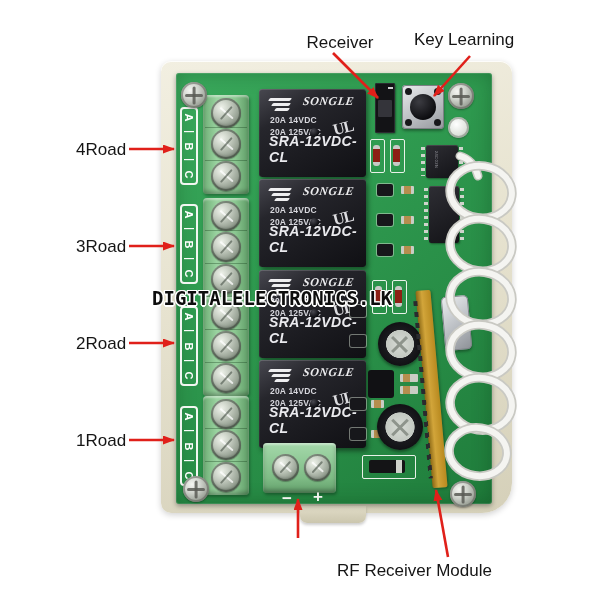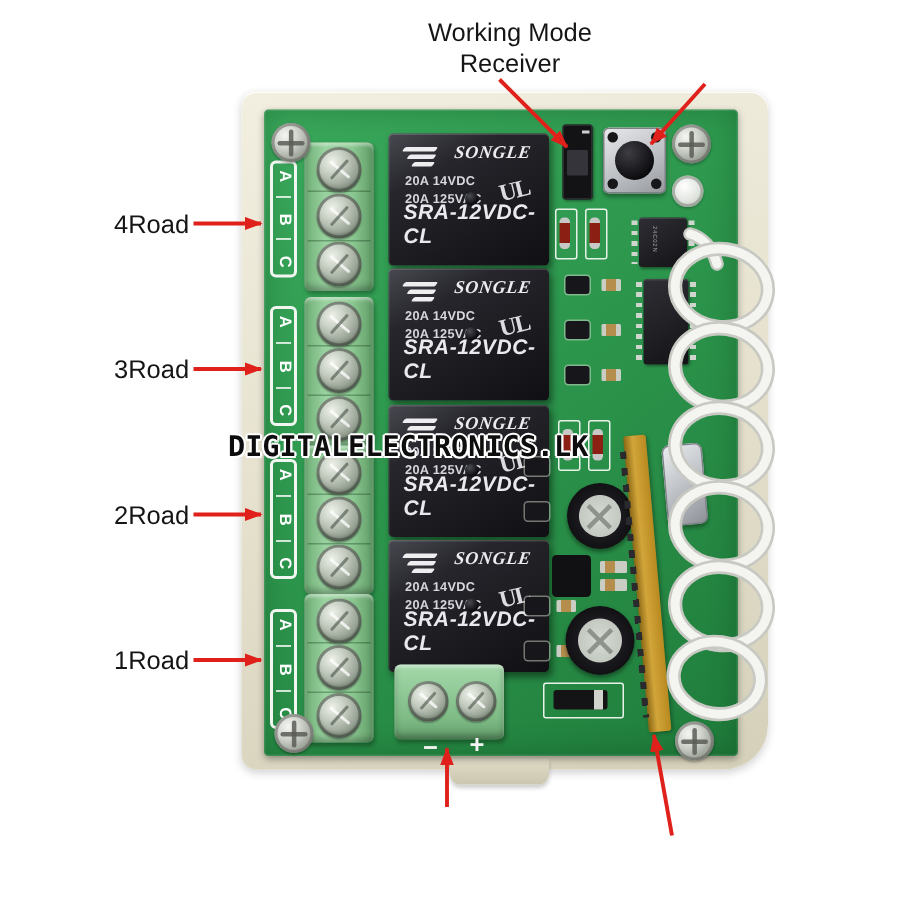--- a/index.html
+++ b/index.html
@@ -351,20 +351,22 @@
       <line x1="129" y1="149" x2="174" y2="149" marker-end="url(#ah)"></line>
       <line x1="129" y1="246" x2="174" y2="246" marker-end="url(#ah)"></line>
       <line x1="129" y1="343" x2="174" y2="343" marker-end="url(#ah)"></line>
       <line x1="129" y1="440" x2="174" y2="440" marker-end="url(#ah)"></line>
       <line x1="298" y1="538" x2="298" y2="499" marker-end="url(#ah)"></line>
       <line x1="448" y1="557" x2="436" y2="490" marker-end="url(#ah)"></line>
     </g>
   </svg>
 
   <div class="ann center" style="left:255px;top:12px;width:170px;">
-    <span>Working Mode</span><br>
+    <br>
     <span>Receiver</span>
   </div>
+  <div class="ann" style="left:414px;top:30px;">Key Learning</div>
   <div class="ann" style="left:76px;top:140px;">4Road</div>
   <div class="ann" style="left:76px;top:237px;">3Road</div>
   <div class="ann" style="left:76px;top:334px;">2Road</div>
   <div class="ann" style="left:76px;top:431px;">1Road</div>
+  <div class="ann" style="left:337px;top:561px;">RF Receiver Module</div>
 </div>
 
 </body></html>

